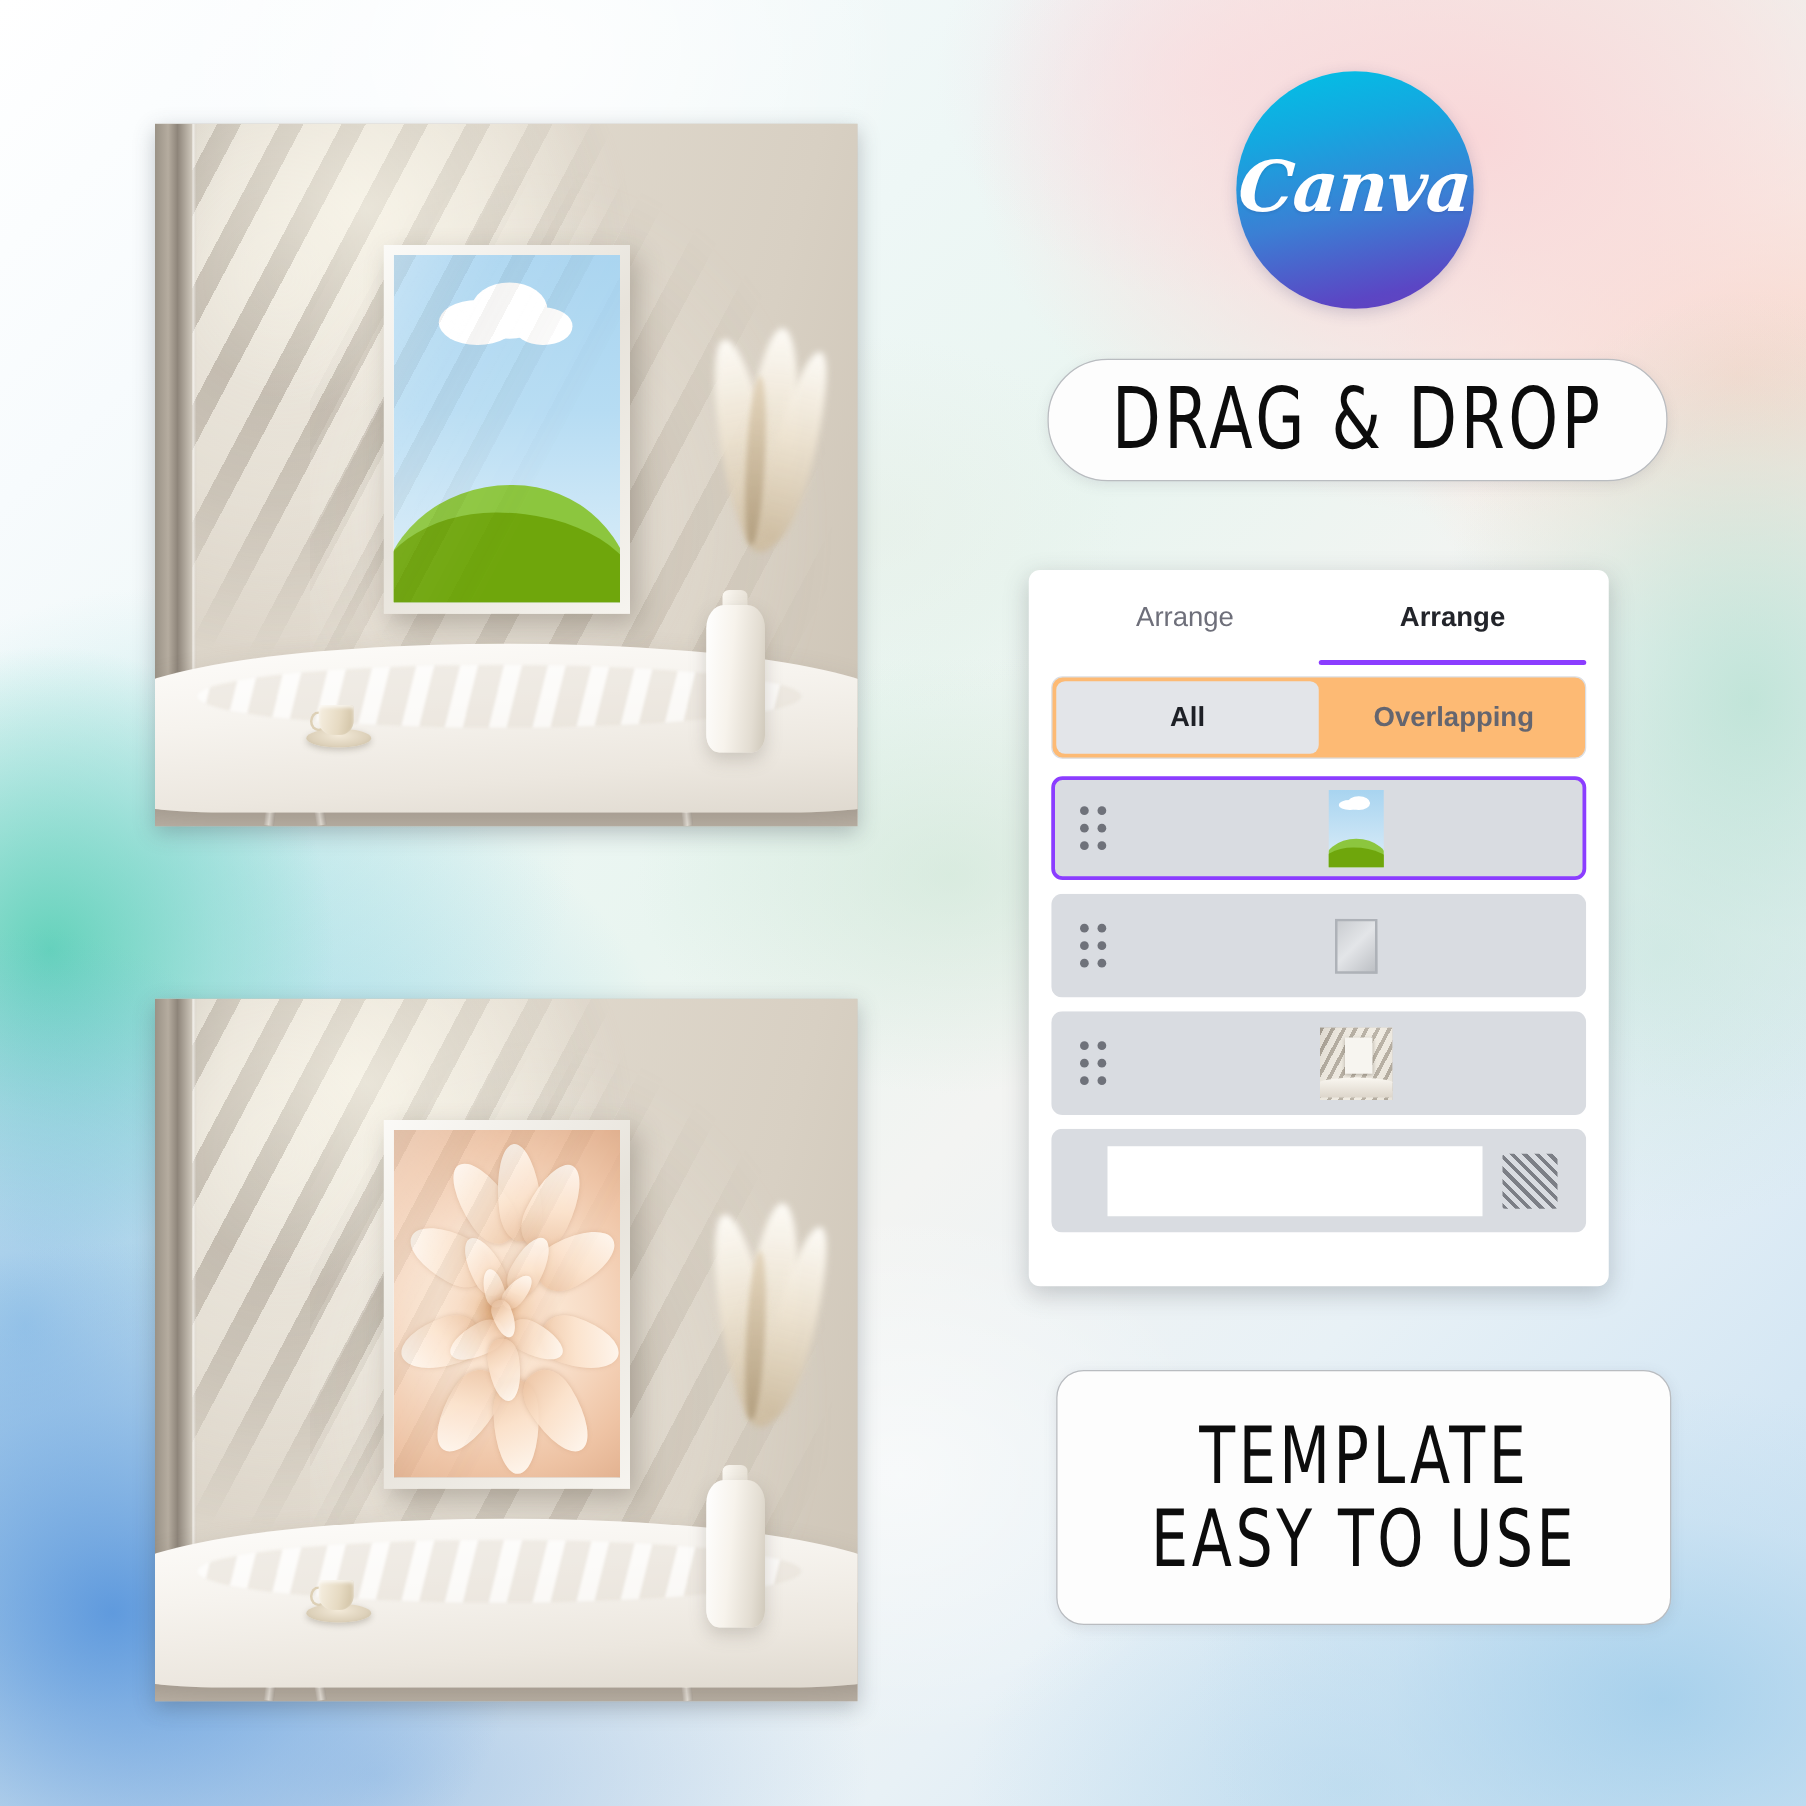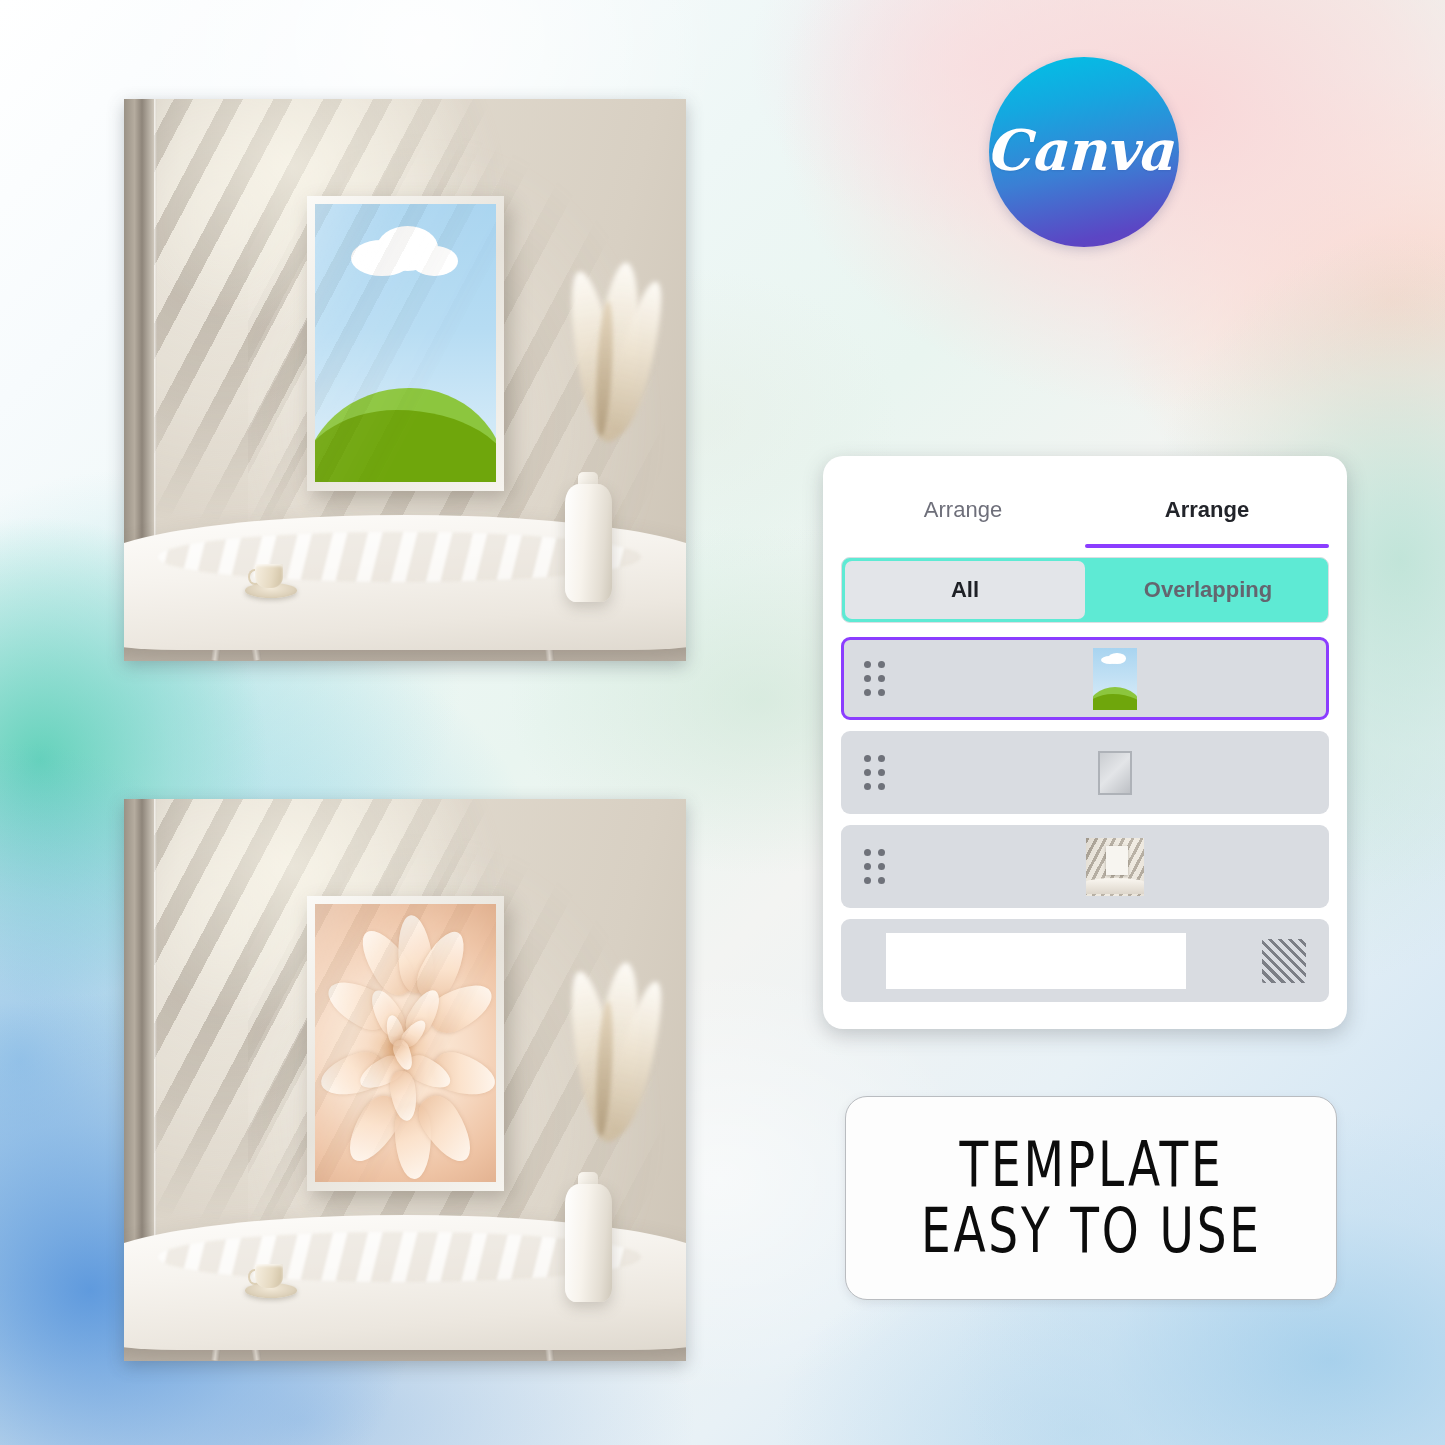--- a/index.html
+++ b/index.html
@@ -342,25 +342,25 @@
     transform: scaleY(1.26) scaleX(0.94);
     white-space: nowrap;
   }
   #drag-drop-text { font-size: 54px; }
   .template-line { font-size: 50px; }
 
   
   #layers-panel {
     position: absolute;
     left: 823px; top: 456px;
-    width: 524px; height: 573px;
+    width: 464px; height: 573px;
     background: #ffffff;
-    border-radius: 20px;
+    border-radius: 9px;
     box-shadow: 0 6px 20px rgba(60,65,75,0.26);
-    padding: 16px 18px;
+    padding: 0 18px;
     box-sizing: border-box;
   }
 
   #panel-tabs {
     display: flex;
     height: 76px;
   }
   .panel-tab {
     flex: 1;
     display: flex;
@@ -384,21 +384,21 @@
     border-radius: 2px;
   }
 
   #filter-segmented {
     margin-top: 9px;
     height: 64px;
     border: 1.5px solid #dcdee2;
     border-radius: 9px;
     display: flex;
     overflow: hidden;
-    background: #5eead4;
+    background: #fdba74;
   }
   .segment {
     flex: 1;
     display: flex;
     align-items: center;
     justify-content: center;
     font-size: 22px;
     color: #64656f;
     cursor: pointer;
     font-weight: bold;
@@ -629,20 +629,23 @@
       <div class="plume-core" style="left:84.2%;top:36%;width:2.6%;height:24%;transform:rotate(3deg);"></div>
       <div class="vase-neck"></div>
       <div class="vase"></div>
     </div>
   </div>
 
   <div id="canva-logo">
     <span id="canva-wordmark">Canva</span>
   </div>
 
+  <div class="banner" id="banner-drag">
+    <span class="banner-text" id="drag-drop-text">DRAG &amp; DROP</span>
+  </div>
 
   <div class="banner" id="banner-template">
     <span class="banner-text template-line">TEMPLATE</span>
     <span class="banner-text template-line">EASY TO USE</span>
   </div>
 
   <div id="layers-panel">
 
     <div id="panel-tabs">
       <div class="panel-tab">Arrange</div>

